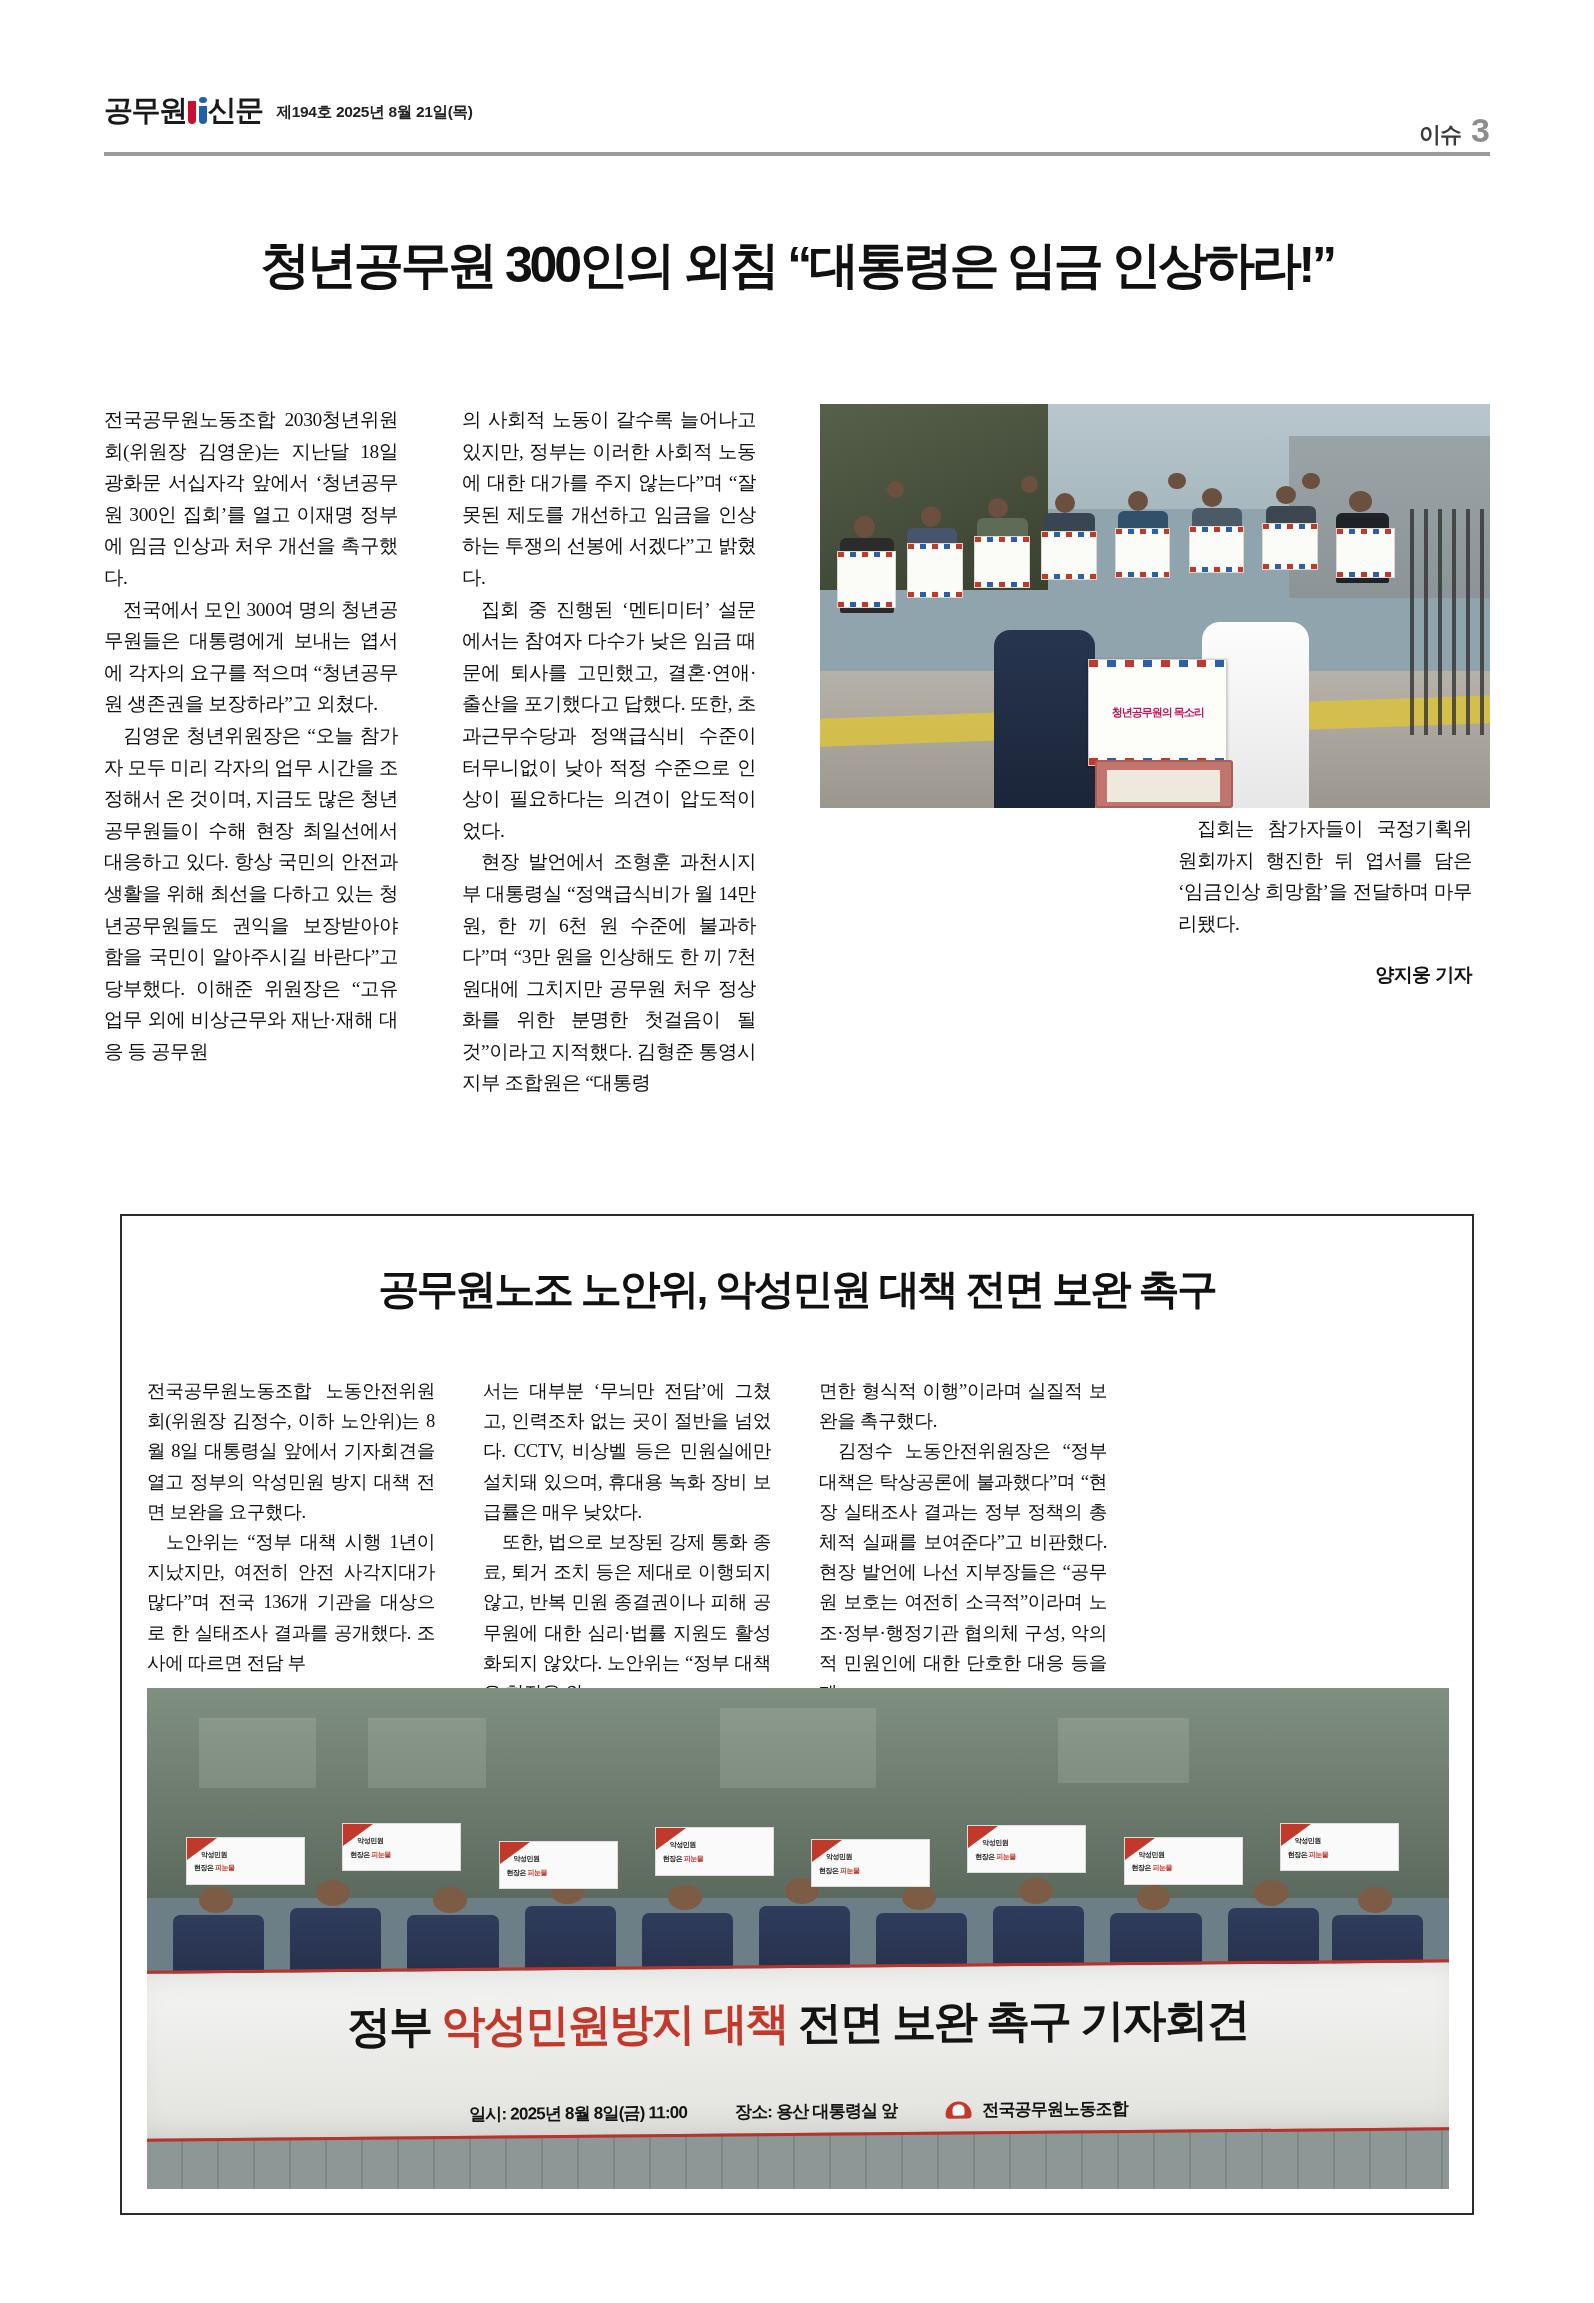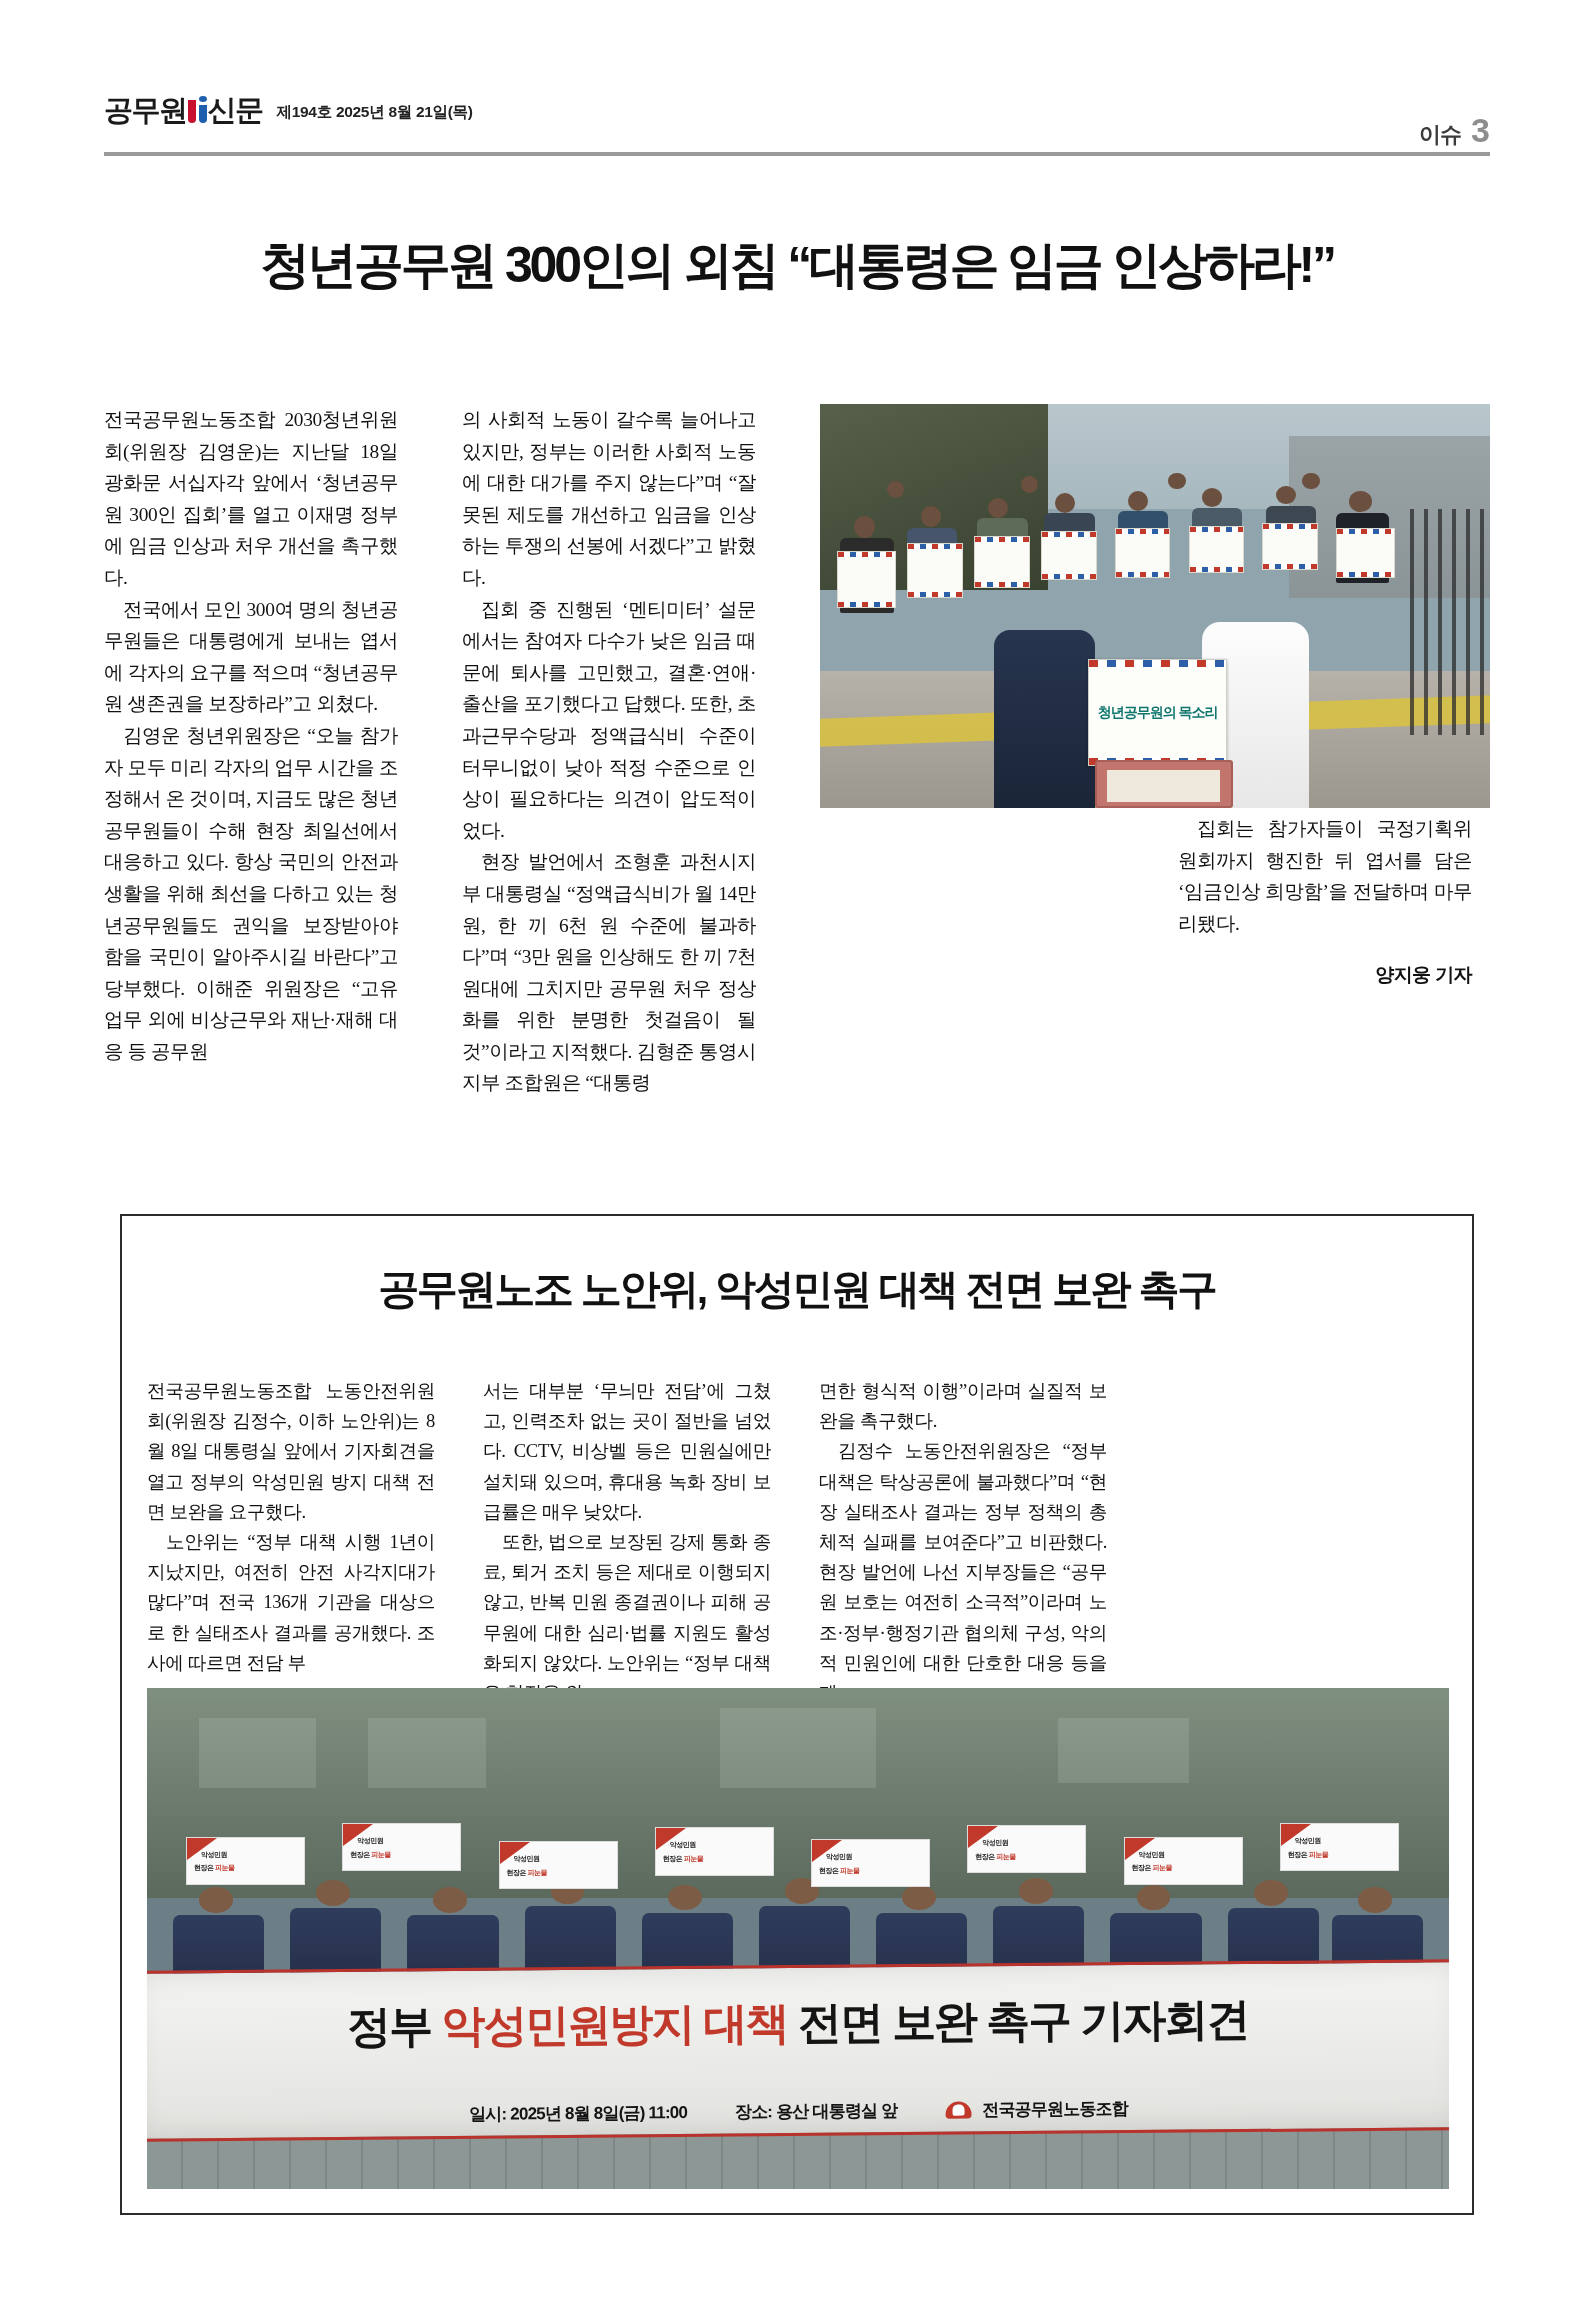--- a/index.html
+++ b/index.html
@@ -12,21 +12,21 @@
   .page{position:relative;width:1594px;height:2303px;box-sizing:border-box;}
 
   
   .masthead{
     position:absolute;left:104px;top:96px;width:1386px;height:56px;
   }
   .mast-left{position:absolute;left:0;top:0;display:flex;align-items:flex-end;gap:14px;}
   .mast-logo{
     font-family:"Liberation Sans","DejaVu Sans",sans-serif;
     font-weight:bold;font-size:29px;letter-spacing:-1.5px;color:#1a1a1a;
-    line-height:1;display:flex;align-items:flex-start;
+    line-height:1;display:flex;align-items:center;
   }
   .mast-logo .u-mark{
     display:inline-block;position:relative;width:19px;height:27px;
     margin:0 1px;vertical-align:baseline;
   }
   .mast-logo .u-mark .u-red{
     position:absolute;left:0;bottom:0;width:8px;height:23px;
     background:#c8102e;border-radius:0 0 5px 5px;
   }
   .mast-logo .u-mark .u-blue{
@@ -140,21 +140,21 @@
   .card{position:absolute;background:#fbfbf7;border:1px solid #d9d9d0;}
   .card::before{content:"";position:absolute;left:0;top:0;width:100%;height:5px;
     background:repeating-linear-gradient(90deg,#c0392b 0 6px,#fff 6px 12px,#2c5fa8 12px 18px,#fff 18px 24px);}
   .card::after{content:"";position:absolute;left:0;bottom:0;width:100%;height:5px;
     background:repeating-linear-gradient(90deg,#c0392b 0 6px,#fff 6px 12px,#2c5fa8 12px 18px,#fff 18px 24px);}
   .bigcard{
     position:absolute;left:40%;top:63%;width:20.5%;height:26%;
     background:#fdfdfa;border:1px solid #cfcfc6;
     display:flex;align-items:center;justify-content:center;
     font-family:"Liberation Sans","DejaVu Sans",sans-serif;
-    font-weight:bold;font-size:14px;color:#0f766e;text-align:right;
+    font-weight:bold;font-size:11px;color:#be185d;text-align:right;
     letter-spacing:-1px;line-height:1.3;box-shadow:0 1px 3px rgba(0,0,0,.3);
   }
   .bigcard .stripe-t,.bigcard .stripe-b{position:absolute;left:0;width:100%;height:7px;
     background:repeating-linear-gradient(90deg,#c0392b 0 9px,#fff 9px 18px,#2c5fa8 18px 27px,#fff 27px 36px);}
   .bigcard .stripe-t{top:0;} .bigcard .stripe-b{bottom:0;}
   .suitman{position:absolute;left:26%;top:56%;width:15%;height:44%;
     background:linear-gradient(#27354f,#1b2538);border-radius:16px 16px 0 0;}
   .whiteshirt{position:absolute;left:57%;top:54%;width:16%;height:46%;
     background:linear-gradient(#fdfdfd,#e7e7e7);border-radius:18px 18px 0 0;}
   .fence{position:absolute;right:0;top:26%;width:12%;height:56%;

